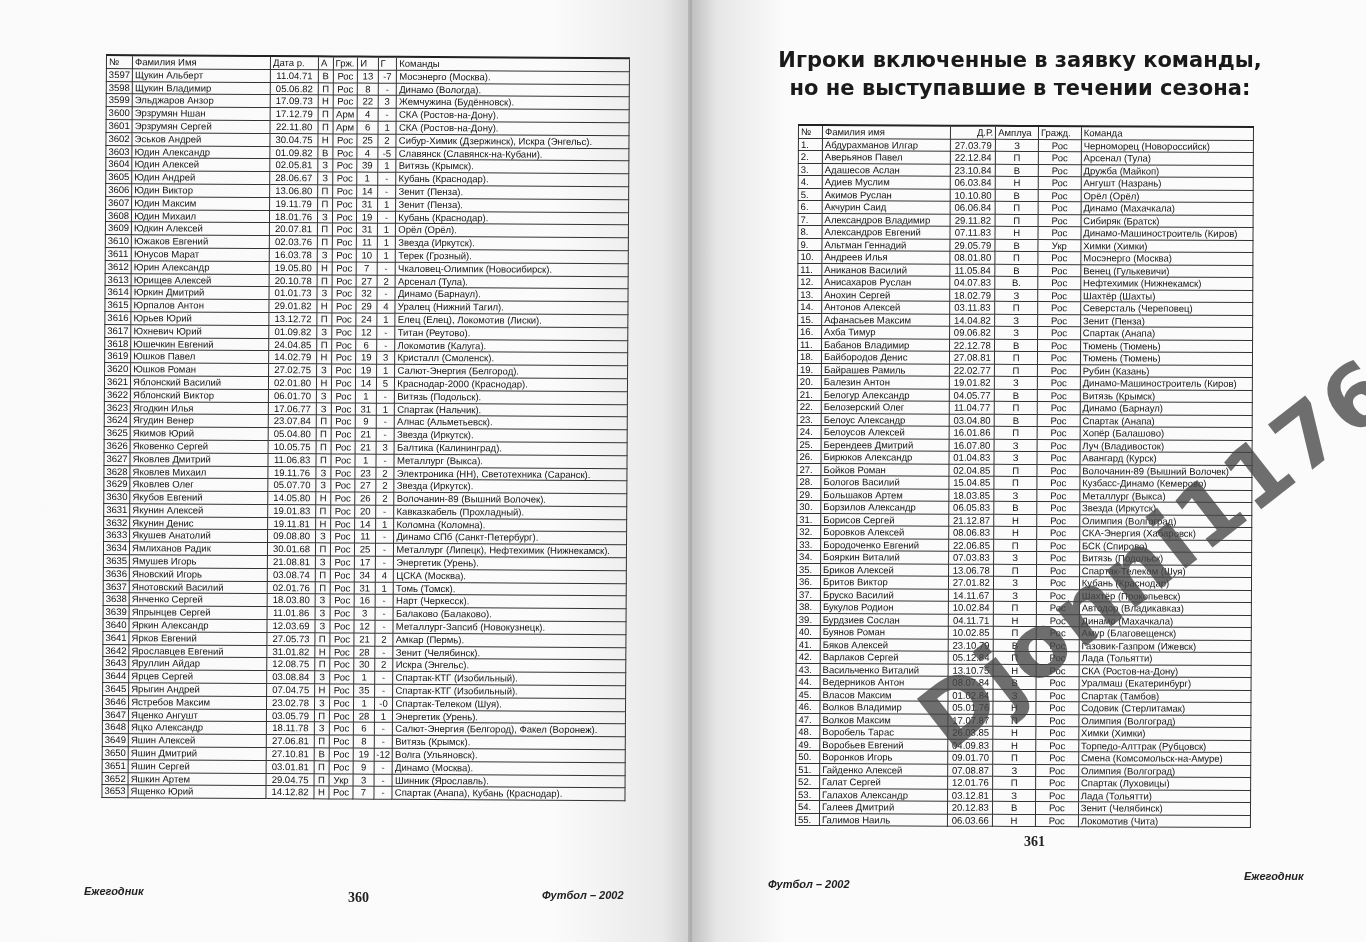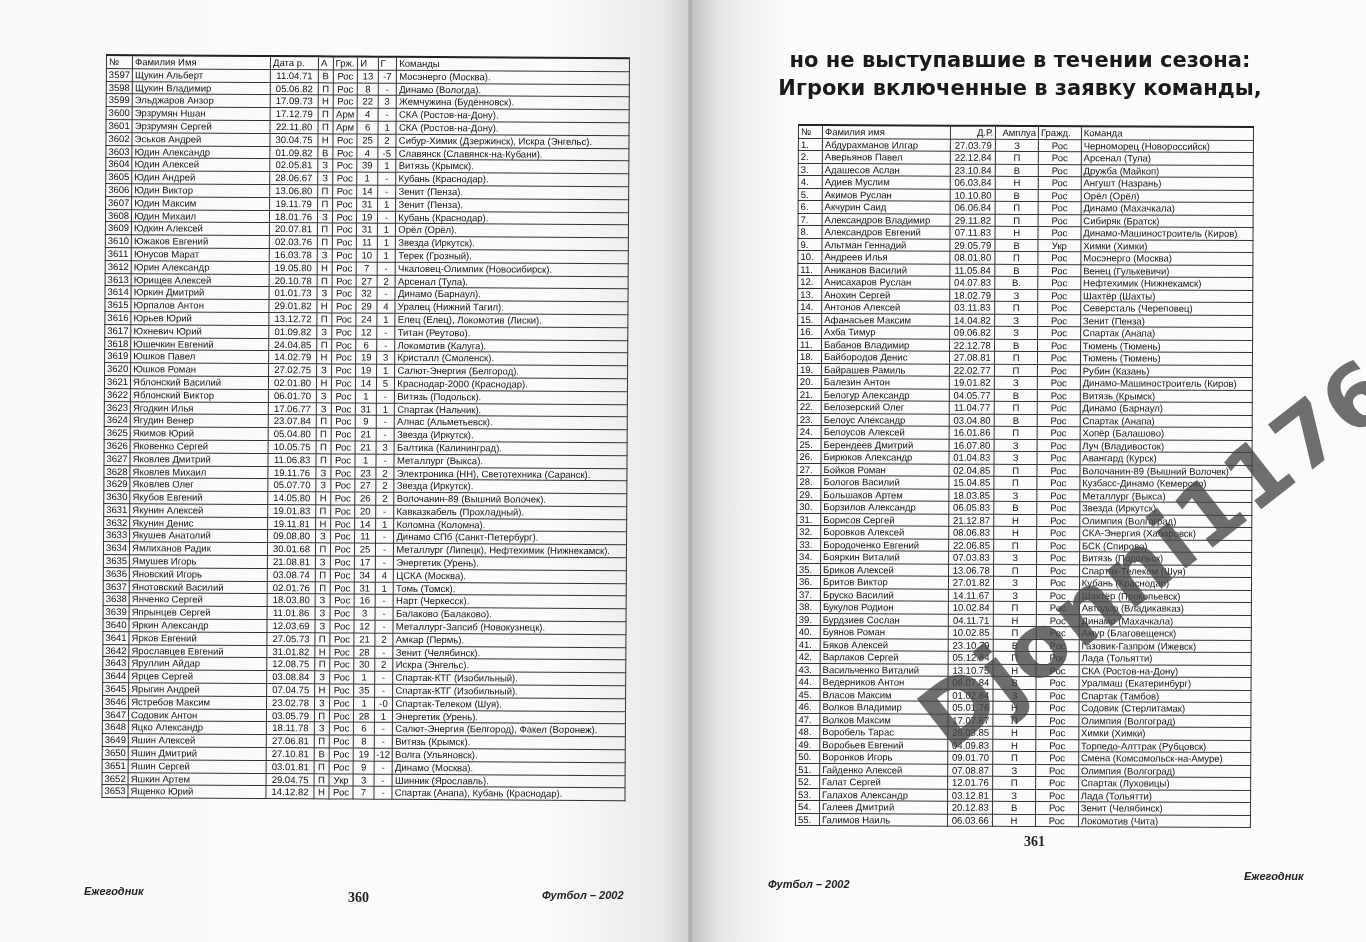--- a/index.html
+++ b/index.html
@@ -568,21 +568,21 @@
         <td class="c-name">Ястребов Максим</td>
         <td class="c-date">23.02.78</td>
         <td class="c-pos">З</td>
         <td class="c-cit">Рос</td>
         <td class="c-games">1</td>
         <td class="c-goals">-0</td>
         <td class="c-team">Спартак-Телеком (Шуя).</td>
       </tr>
       <tr>
         <td class="c-no">3647</td>
-        <td class="c-name">Содовик Антон</td>
+        <td class="c-name">Яценко Ангушт</td>
         <td class="c-date">03.05.79</td>
         <td class="c-pos">П</td>
         <td class="c-cit">Рос</td>
         <td class="c-games">28</td>
         <td class="c-goals">1</td>
         <td class="c-team">Энергетик (Урень).</td>
       </tr>
       <tr>
         <td class="c-no">3648</td>
         <td class="c-name">Яцко Александр</td>
@@ -644,31 +644,31 @@
         <td class="c-team">Спартак (Анапа), Кубань (Краснодар).</td>
       </tr>
     </tbody>
 </table>
 
 <div class="footer" style="left:84px; top:885px;">Ежегодник</div>
 <div class="pagenum" style="left:348px; top:890px;">360</div>
 <div class="footer" style="left:542px; top:889px;">Футбол – 2002</div>
 
 <div class="title">
+  <div>Игроки включенные в заявку команды,</div>
   <div>но не выступавшие в течении сезона:</div>
-  <div>Игроки включенные в заявку команды,</div>
 </div>
 
 <table class="tbl-right">
   <thead>
     <tr>
       <th>№</th>
       <th>Фамилия имя</th>
       <th style="text-align:right">Д.Р.</th>
-      <th style="text-align:right">Амплуа</th>
+      <th style="text-align:left">Амплуа</th>
       <th style="text-align:left">Гражд.</th>
       <th>Команда</th>
     </tr>
   </thead>
   <tbody id="right-body">
       <tr>
         <td class="c-no">1.</td>
         <td class="c-name">Абдурахманов Илгар</td>
         <td class="c-date">27.03.79</td>
         <td class="c-role">З</td>

